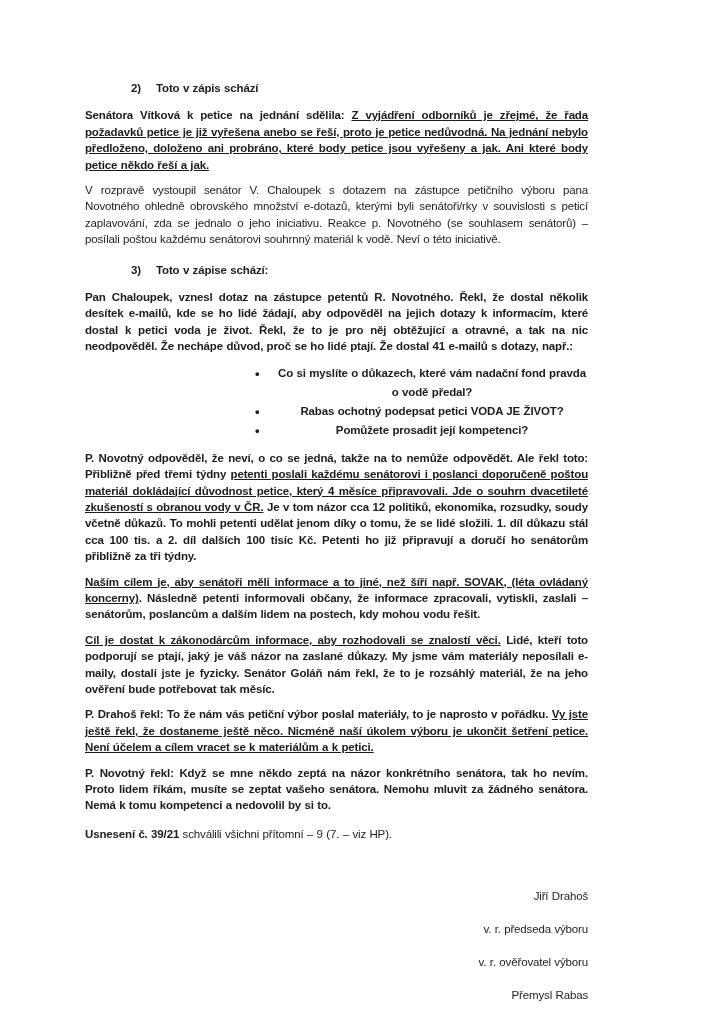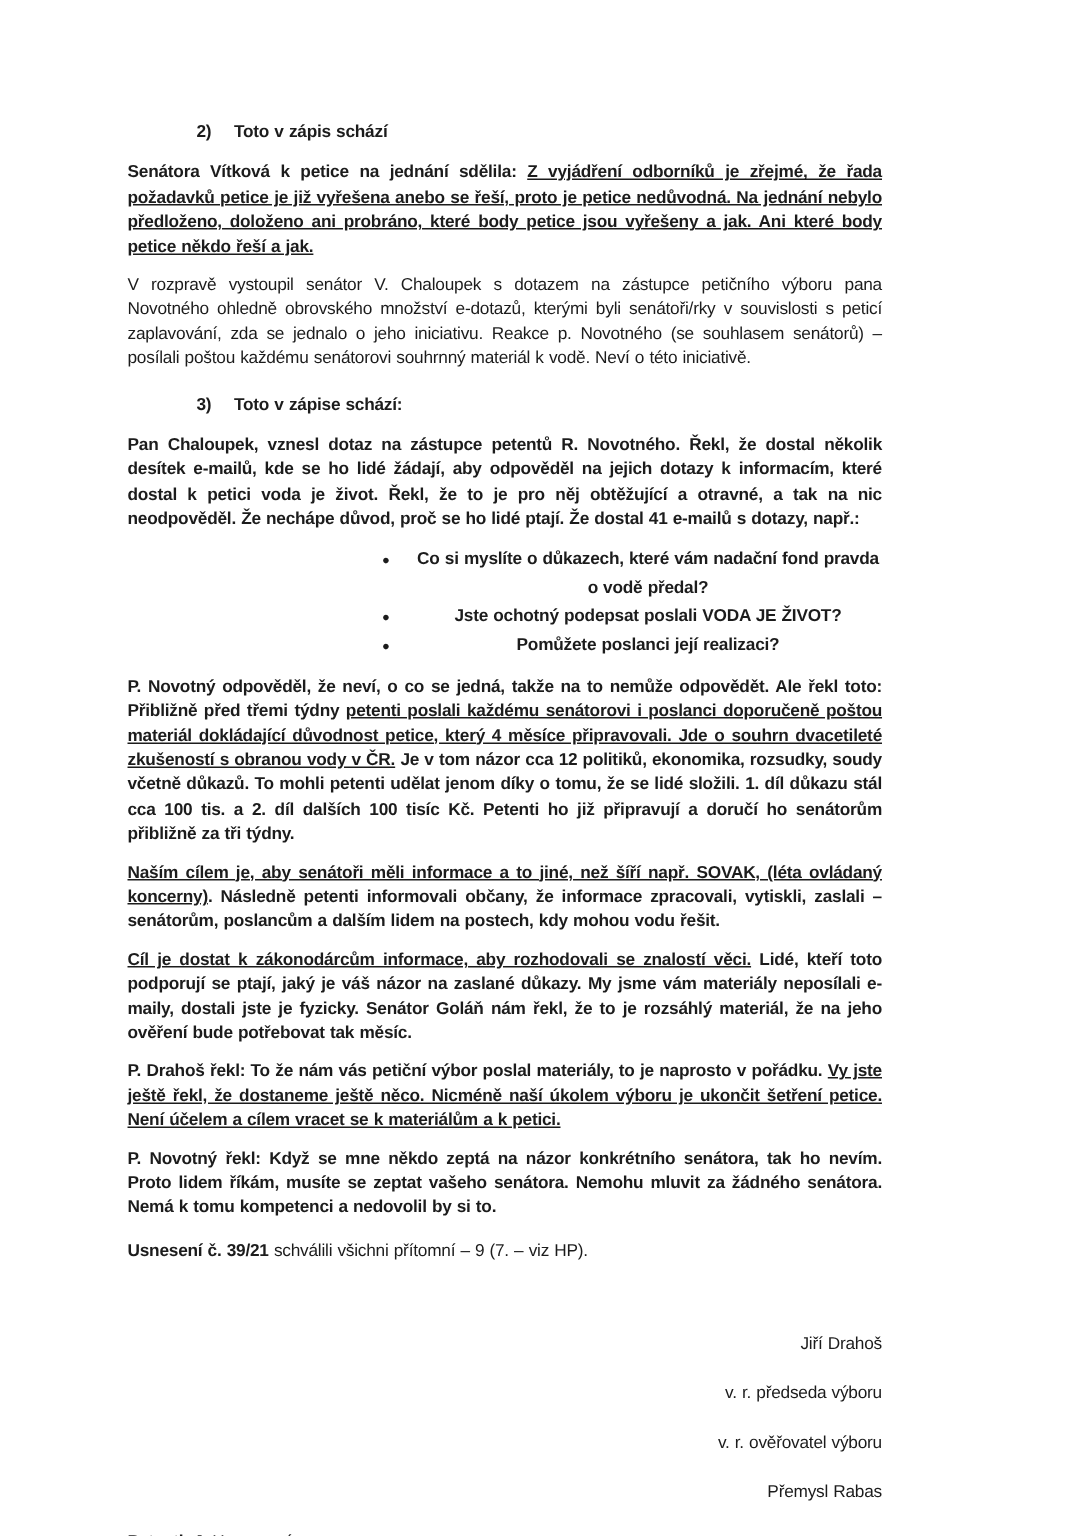--- a/index.html
+++ b/index.html
@@ -71,22 +71,22 @@
     <p>V rozpravě vystoupil senátor V. Chaloupek s dotazem na zástupce petičního výboru pana Novotného ohledně obrovského množství e-dotazů, kterými byli senátoři/rky v souvislosti s peticí zaplavování, zda se jednalo o jeho iniciativu. Reakce p. Novotného (se souhlasem senátorů) – posílali poštou každému senátorovi souhrnný materiál k vodě. Neví o této iniciativě.</p>
 
     <div class="heading" style="margin-top:14px;">
       <span class="num">3)</span><span>Toto v zápise schází:</span>
     </div>
 
     <p class="b">Pan Chaloupek, vznesl dotaz na zástupce petentů R. Novotného. Řekl, že dostal několik desítek e-mailů, kde se ho lidé žádají, aby odpověděl na jejich dotazy k informacím, které dostal k petici voda je život. Řekl, že to je pro něj obtěžující a otravné, a tak na nic neodpověděl. Že nechápe důvod, proč se ho lidé ptají. Že dostal 41 e-mailů s dotazy, např.:</p>
 
     <ul class="bullets">
       <li>Co si myslíte o důkazech, které vám nadační fond pravda o vodě předal?</li>
-      <li>Jste ochotný podepsat poslali VODA JE ŽIVOT?</li>
-      <li>Pomůžete poslanci její realizaci?</li>
+      <li>Rabas ochotný podepsat petici VODA JE ŽIVOT?</li>
+      <li>Pomůžete prosadit její kompetenci?</li>
     </ul>
 
     <p class="b"><span>P. Novotný odpověděl, že neví, o co se jedná, takže na to nemůže odpovědět. Ale řekl toto: Přibližně před třemi týdny </span><span class="u">petenti poslali každému senátorovi i poslanci doporučeně poštou materiál dokládající důvodnost petice, který 4 měsíce připravovali. Jde o souhrn dvacetileté zkušeností s obranou vody v ČR.</span><span> Je v tom názor cca 12 politiků, ekonomika, rozsudky, soudy včetně důkazů. To mohli petenti udělat jenom díky o tomu, že se lidé složili. 1. díl důkazu stál cca 100 tis. a 2. díl dalších 100 tisíc Kč. Petenti ho již připravují a doručí ho senátorům přibližně za tři týdny.</span></p>
 
     <p class="b"><span class="u">Naším cílem je, aby senátoři měli informace a to jiné, než šíří např. SOVAK, (léta ovládaný koncerny)</span><span>. Následně petenti informovali občany, že informace zpracovali, vytiskli, zaslali – senátorům, poslancům a dalším lidem na postech, kdy mohou vodu řešit.</span></p>
 
     <p class="b"><span class="u">Cíl je dostat k zákonodárcům informace, aby rozhodovali se znalostí věci.</span><span> Lidé, kteří toto podporují se ptají, jaký je váš názor na zaslané důkazy. My jsme vám materiály neposílali e-maily, dostali jste je fyzicky. Senátor Goláň nám řekl, že to je rozsáhlý materiál, že na jeho ověření bude potřebovat tak měsíc.</span></p>
 
     <p class="b"><span>P. Drahoš řekl: To že nám vás petiční výbor poslal materiály, to je naprosto v pořádku. </span><span class="u">Vy jste ještě řekl, že dostaneme ještě něco. Nicméně naší úkolem výboru je ukončit šetření petice. Není účelem a cílem vracet se k materiálům a k petici.</span></p>
 

